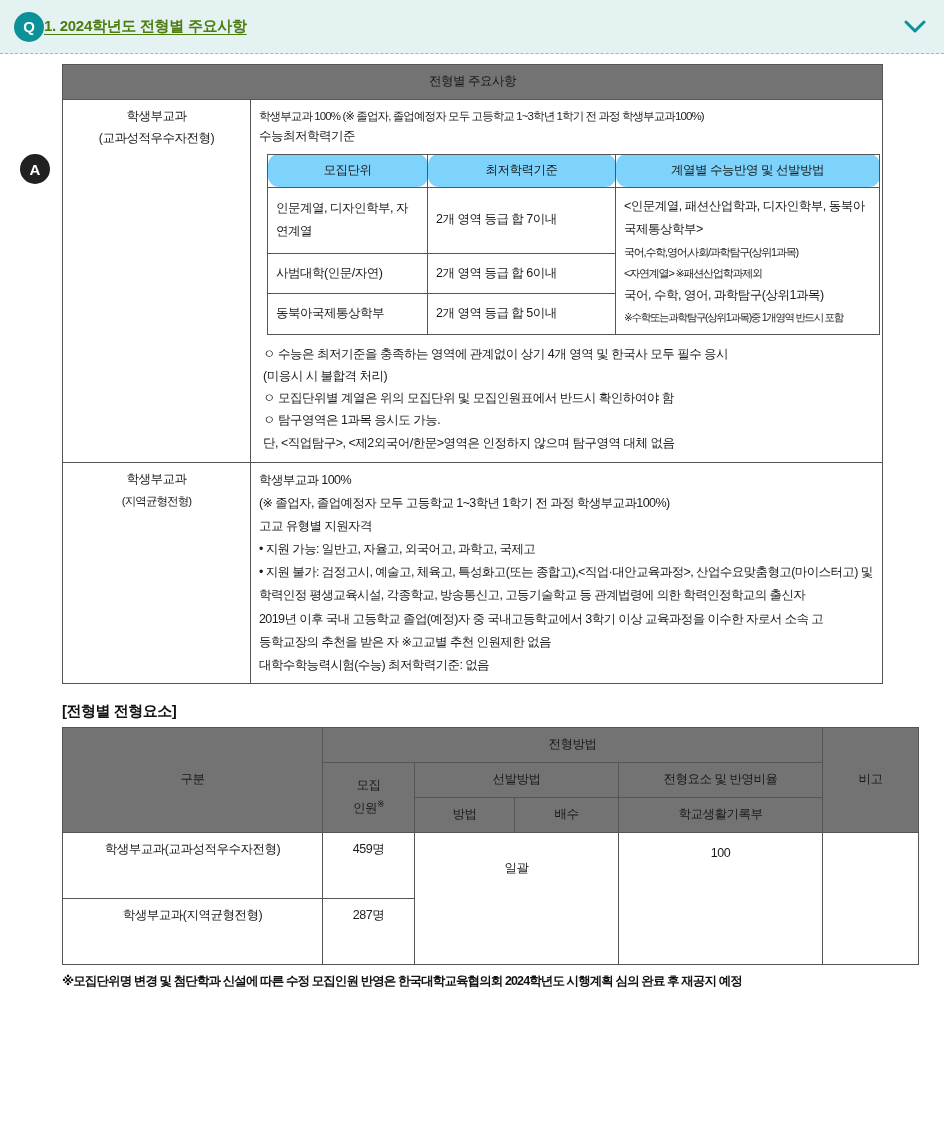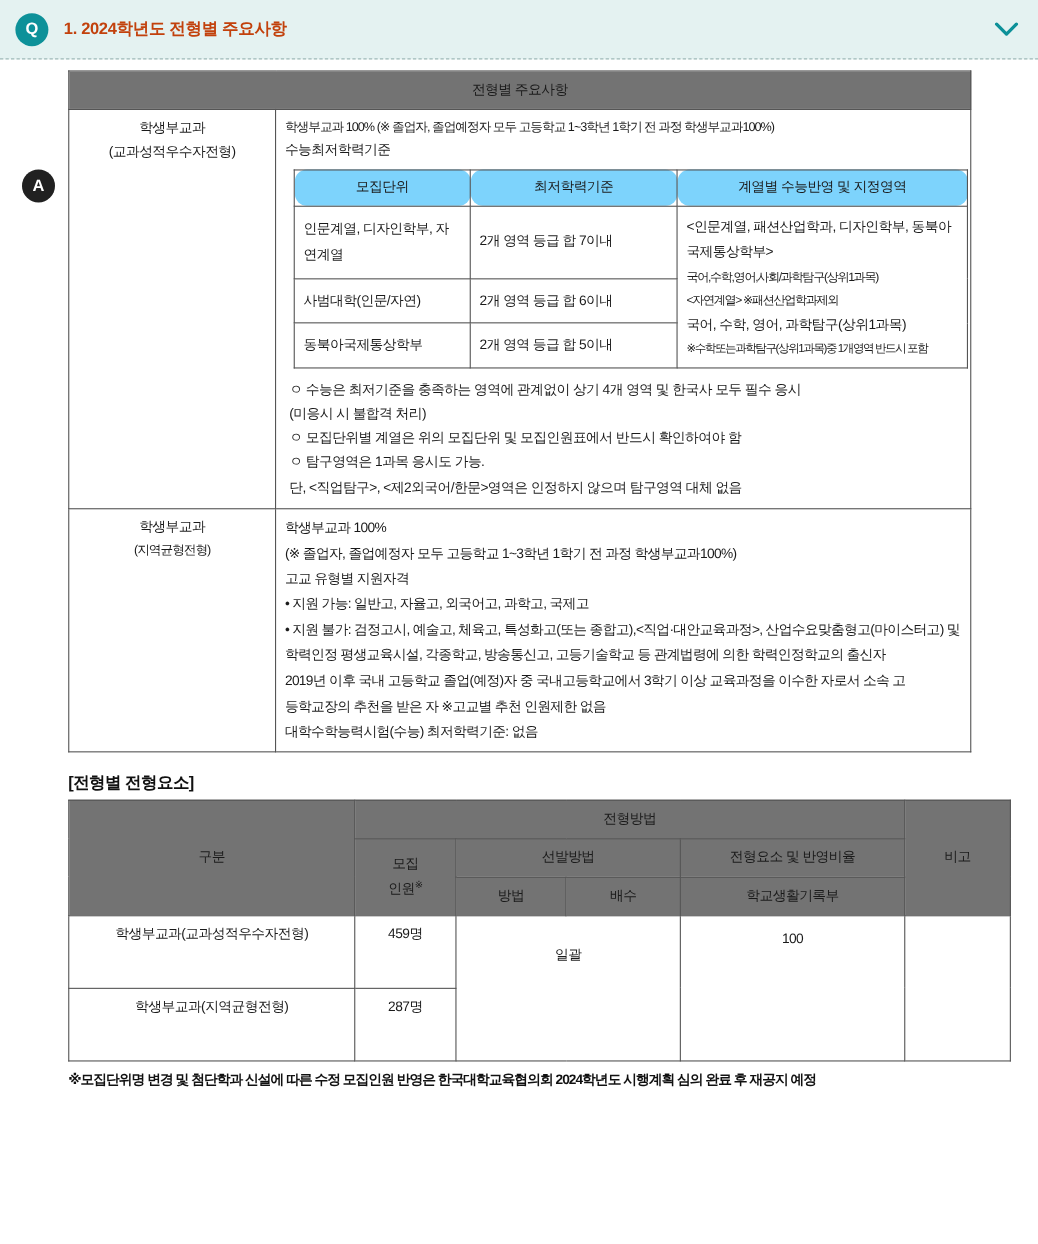--- a/index.html
+++ b/index.html
@@ -39,24 +39,24 @@
     display: flex;
     align-items: center;
     justify-content: center;
     flex: 0 0 auto;
     line-height: 1;
   }
   .badge-q { background: #0d9199; }
   .badge-a { background: #212121; }
 
   .q-title {
-    margin-left: 14px;
     font-size: 15px;
     font-weight: bold;
-    color: #c2410c;
+    color: #4d7c0f;
+    text-decoration: underline;
     text-underline-offset: 3px;
     letter-spacing: -0.3px;
     cursor: pointer;
   }
   .chevron {
     margin-left: auto;
     width: 26px;
     height: 26px;
     display: flex;
     align-items: center;
@@ -207,21 +207,21 @@
             <table class="inner">
               <colgroup>
                   <col style="width:160px">
                   <col style="width:188px">
                   <col style="width:264px">
                 </colgroup>
               <tbody>
                 <tr>
                   <th>모집단위</th>
                   <th>최저학력기준</th>
-                  <th>계열별 수능반영 및 지정영역</th>
+                  <th>계열별 수능반영 및 선발방법</th>
                 </tr>
                 <tr>
                   <td>인문계열, 디자인학부, 자연계열</td>
                   <td>2개 영역 등급 합 7이내</td>
                   <td rowspan="3" style="vertical-align:top;padding-top:7px">
                     <div>&lt;인문계열, 패션산업학과, 디자인학부, 동북아국제통상학부&gt;</div>
                     <div class="tiny nowrapline">국어,수학,영어,사회/과학탐구(상위1과목)</div>
                     <div class="tiny">&lt;자연계열&gt; ※패션산업학과제외</div>
                     <div>국어, 수학, 영어, 과학탐구(상위1과목)</div>
                     <div class="tiny2 nowrapline">※수학또는과학탐구(상위1과목)중 1개영역 반드시 포함</div>

